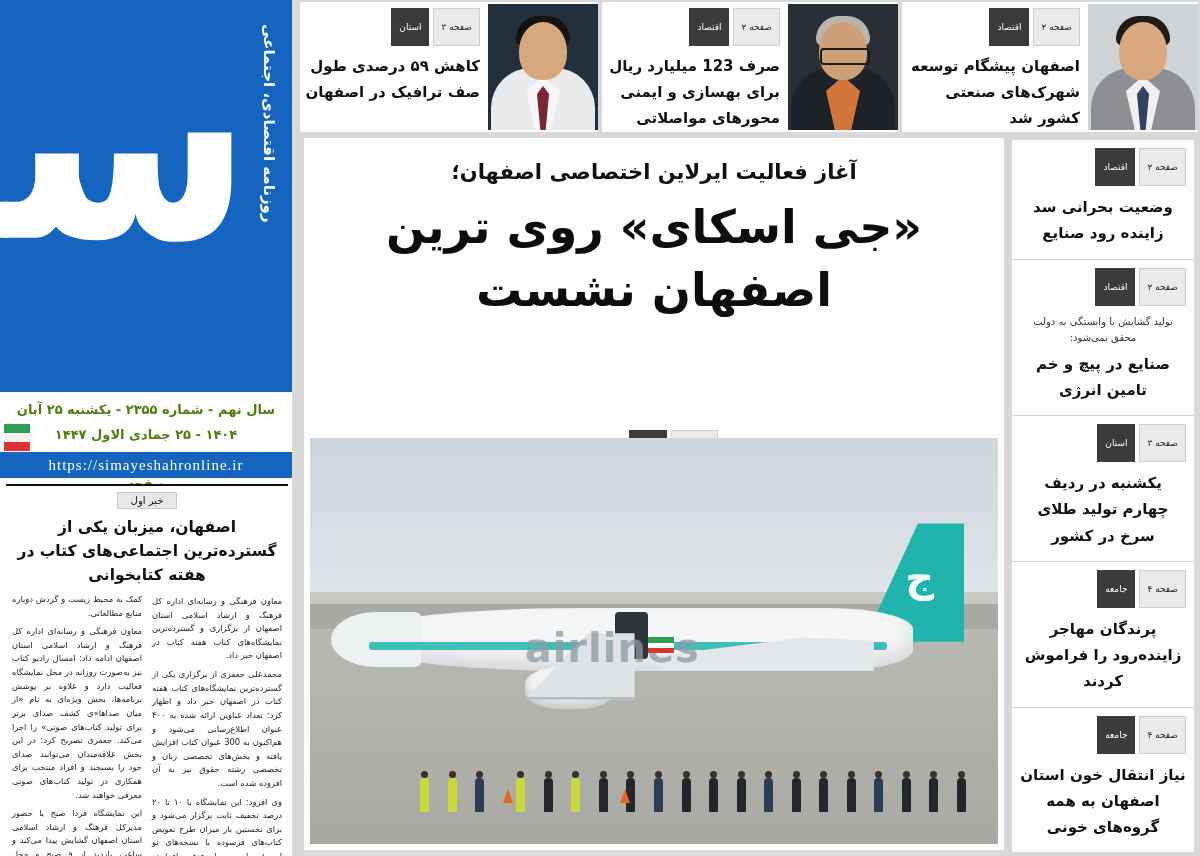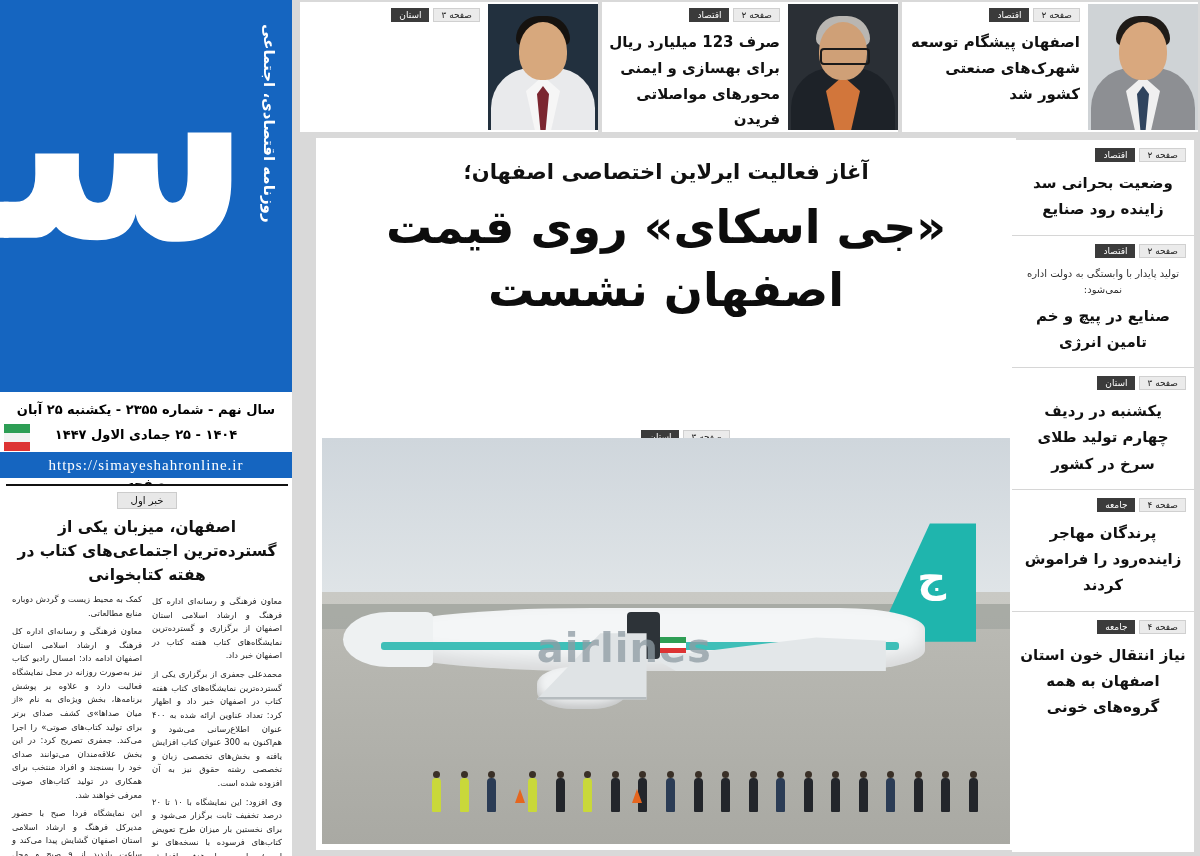--- a/index.html
+++ b/index.html
@@ -60,21 +60,21 @@
     transform: scaleY(1.15);
     transform-origin: top right;
   }
   .masthead-info {
     position: absolute;
     top: 398px;
     left: 0;
     width: 292px;
     text-align: center;
     font-size: 13px;
-    color: #000000;
+    color: #4d7c0f;
     line-height: 1.9;
     font-weight: bold;
   }
   .masthead-url-bar {
     position: absolute;
     top: 452px;
     left: 0;
     width: 292px;
     height: 26px;
     background: #1565c0;
@@ -175,21 +175,21 @@
   .tag-row {
     display: flex;
     justify-content: flex-start;
     gap: 4px;
     margin-bottom: 8px;
   }
   .tag {
     font-size: 9px;
     background: #ebebeb;
     border: 1px solid #d0d0d0;
-    padding: 1px 7px;
+    padding: 13px 7px;
     color: #222;
     white-space: nowrap;
   }
   .tag.dark {
     background: #3b3b3b;
     color: #fff;
     border-color: #3b3b3b;
   }
   .teaser h3 {
     margin: 0;
@@ -272,21 +272,20 @@
   }
 
   
   .main-block {
     position: absolute;
     left: 304px;
     top: 138px;
     width: 700px;
     height: 712px;
     background: #fff;
-    margin-left: 12px;
   }
   .main-kicker {
     position: absolute;
     top: 22px;
     right: 16px;
     left: 16px;
     text-align: center;
     font-size: 21px;
     color: #111;
     font-weight: bold;
@@ -596,28 +595,29 @@
           <div class="tie" style="background:#7b2630"></div>
           <div class="hair" style="background:#15120f"></div>
           <div class="head" style="background:#d7a87d"></div>
         </div>
       </div>
       <div class="txt">
         <div class="tag-row">
           <span class="tag">صفحه ۳</span>
           <span class="tag dark">استان</span>
         </div>
+        <h3>کاهش ۵۹ درصدی طول صف ترافیک در اصفهان</h3>
       </div>
     </div>
 
   </div>
 
   <div class="main-block">
     <div class="main-kicker">آغاز فعالیت ایرلاین اختصاصی اصفهان؛</div>
-    <div class="main-headline">«جی اسکای» روی قیمت اصفهان نشست</div>
+    <div class="main-headline">«جی اسکای» روی ترین اصفهان نشست</div>
     <div class="main-tag">
       <span class="tag">صفحه ۳</span>
       <span class="tag dark">استان</span>
     </div>
 
     <div class="photo">
       <div class="horizon-band"></div>
       <div class="tarmac"></div>
 
       <div class="plane">
@@ -673,21 +673,21 @@
         <span class="tag dark">اقتصاد</span>
       </div>
       <h4>وضعیت بحرانی سد زاینده رود صنایع</h4>
     </div>
 
     <div class="side-item">
       <div class="tag-row">
         <span class="tag">صفحه ۲</span>
         <span class="tag dark">اقتصاد</span>
       </div>
-      <p class="sub">تولید پایدار با وابستگی به دولت اداره نمی‌شود:</p>
+      <p class="sub">تولید گشایش با وابستگی به دولت محقق نمی‌شود:</p>
       <h4>صنایع در پیچ و خم تامین انرژی</h4>
     </div>
 
     <div class="side-item">
       <div class="tag-row">
         <span class="tag">صفحه ۳</span>
         <span class="tag dark">استان</span>
       </div>
       <h4>یکشنبه در ردیف چهارم تولید طلای سرخ در کشور</h4>
     </div>

